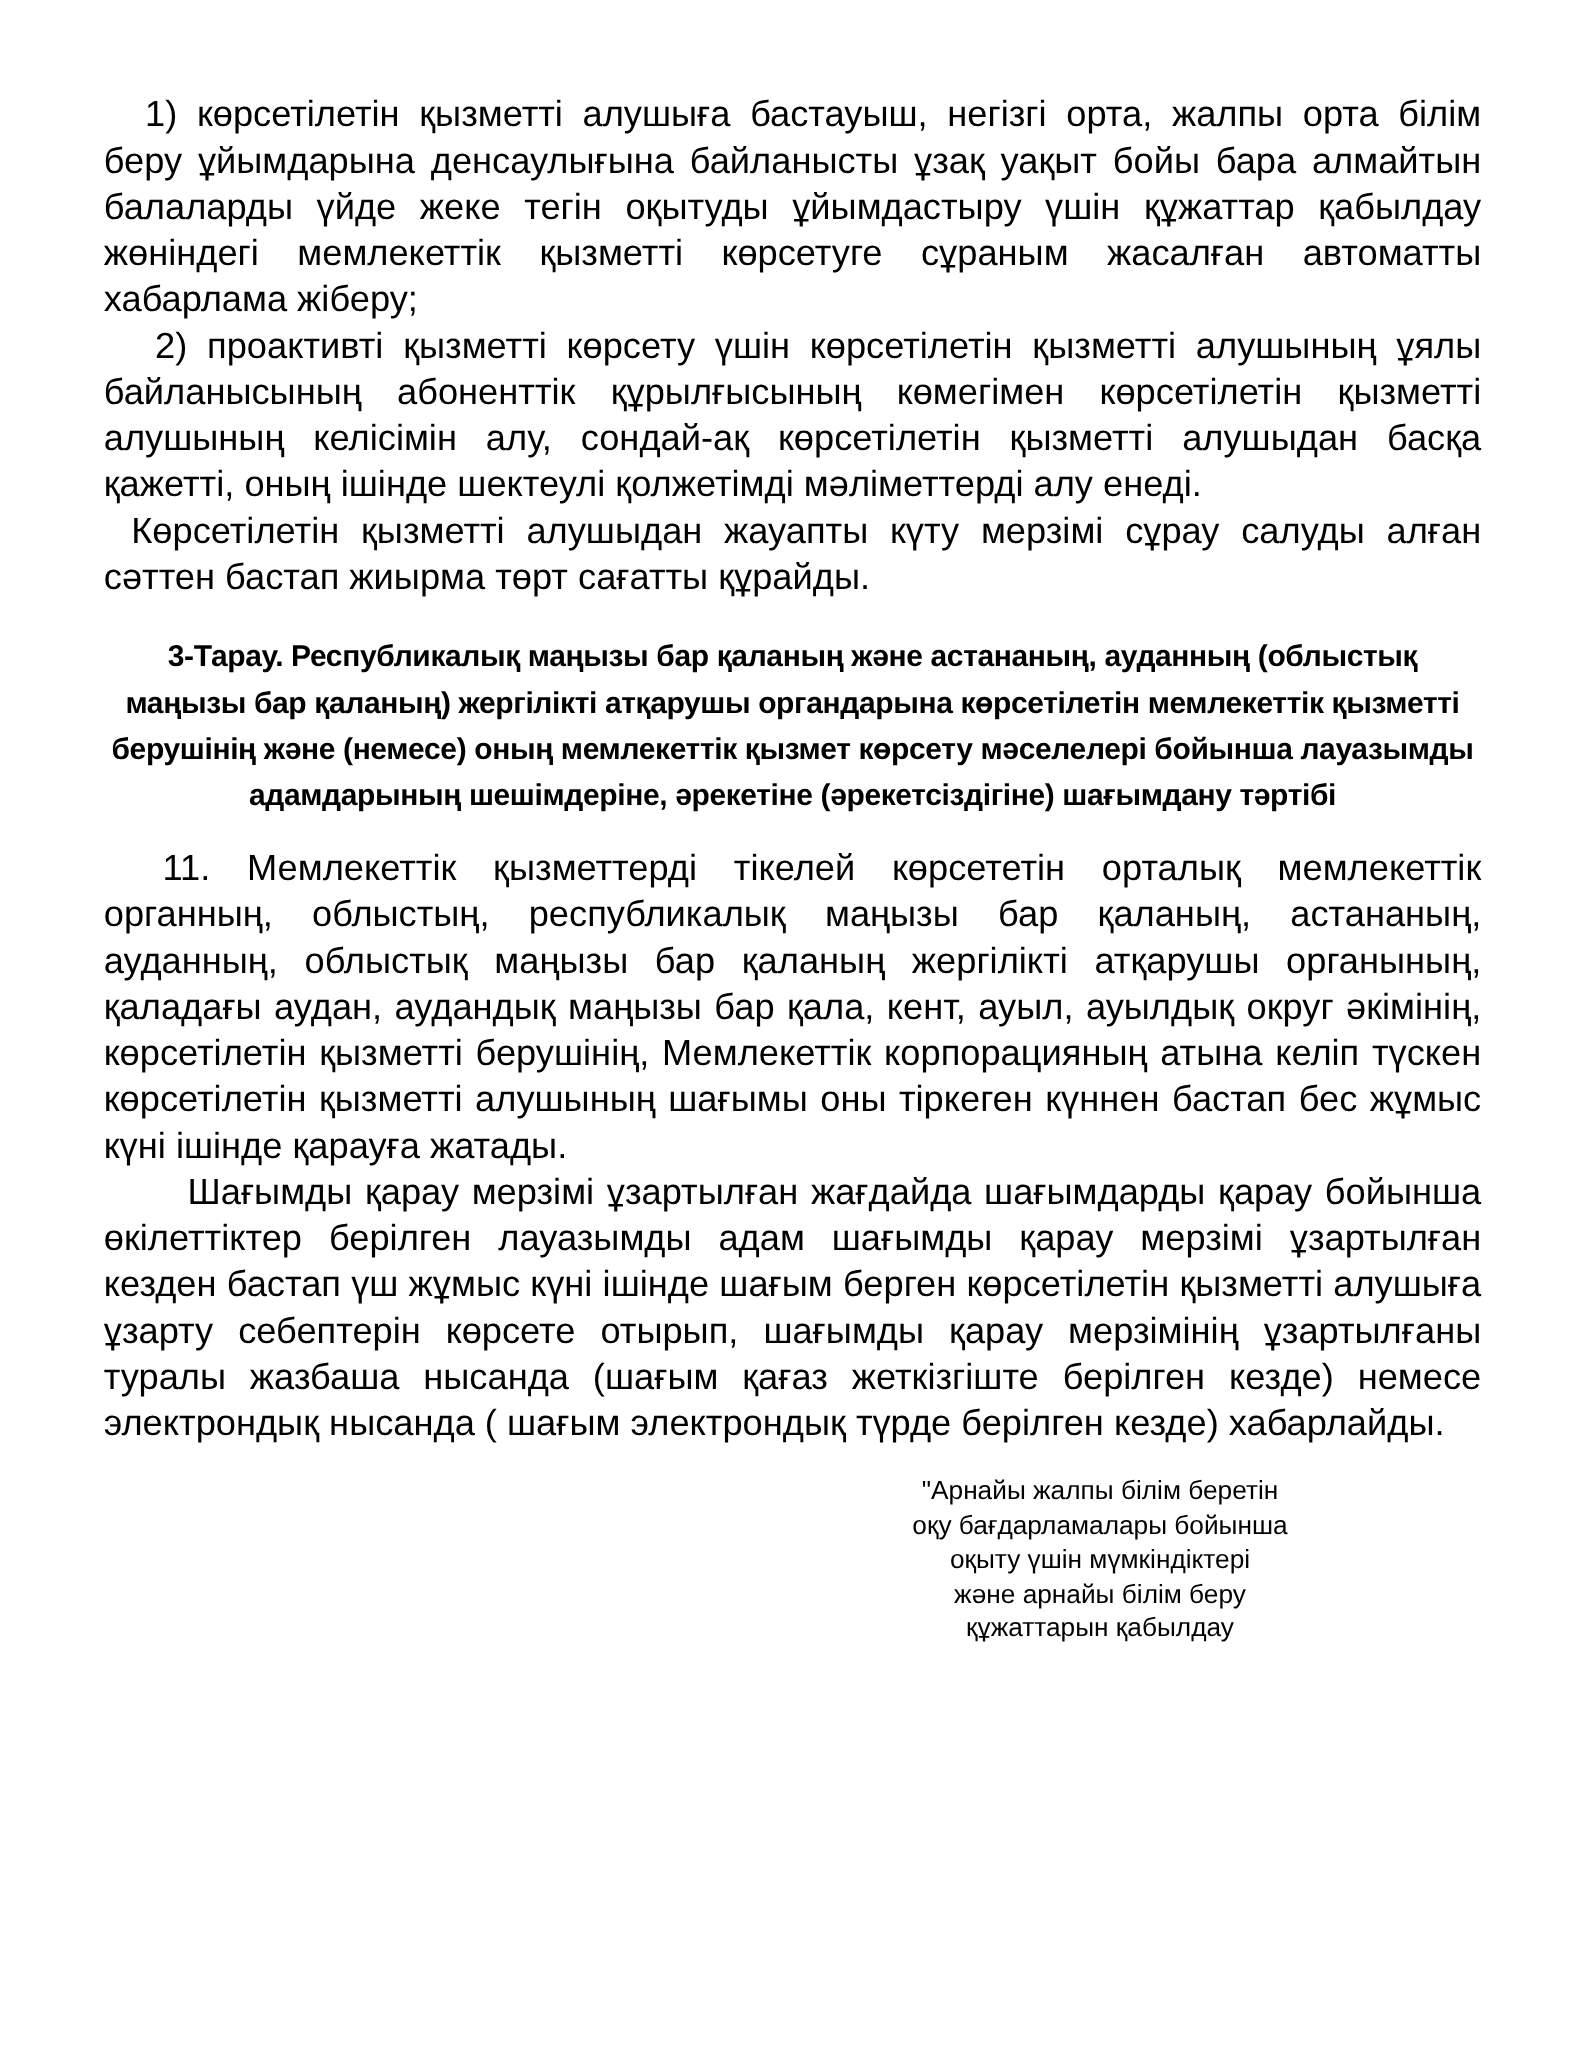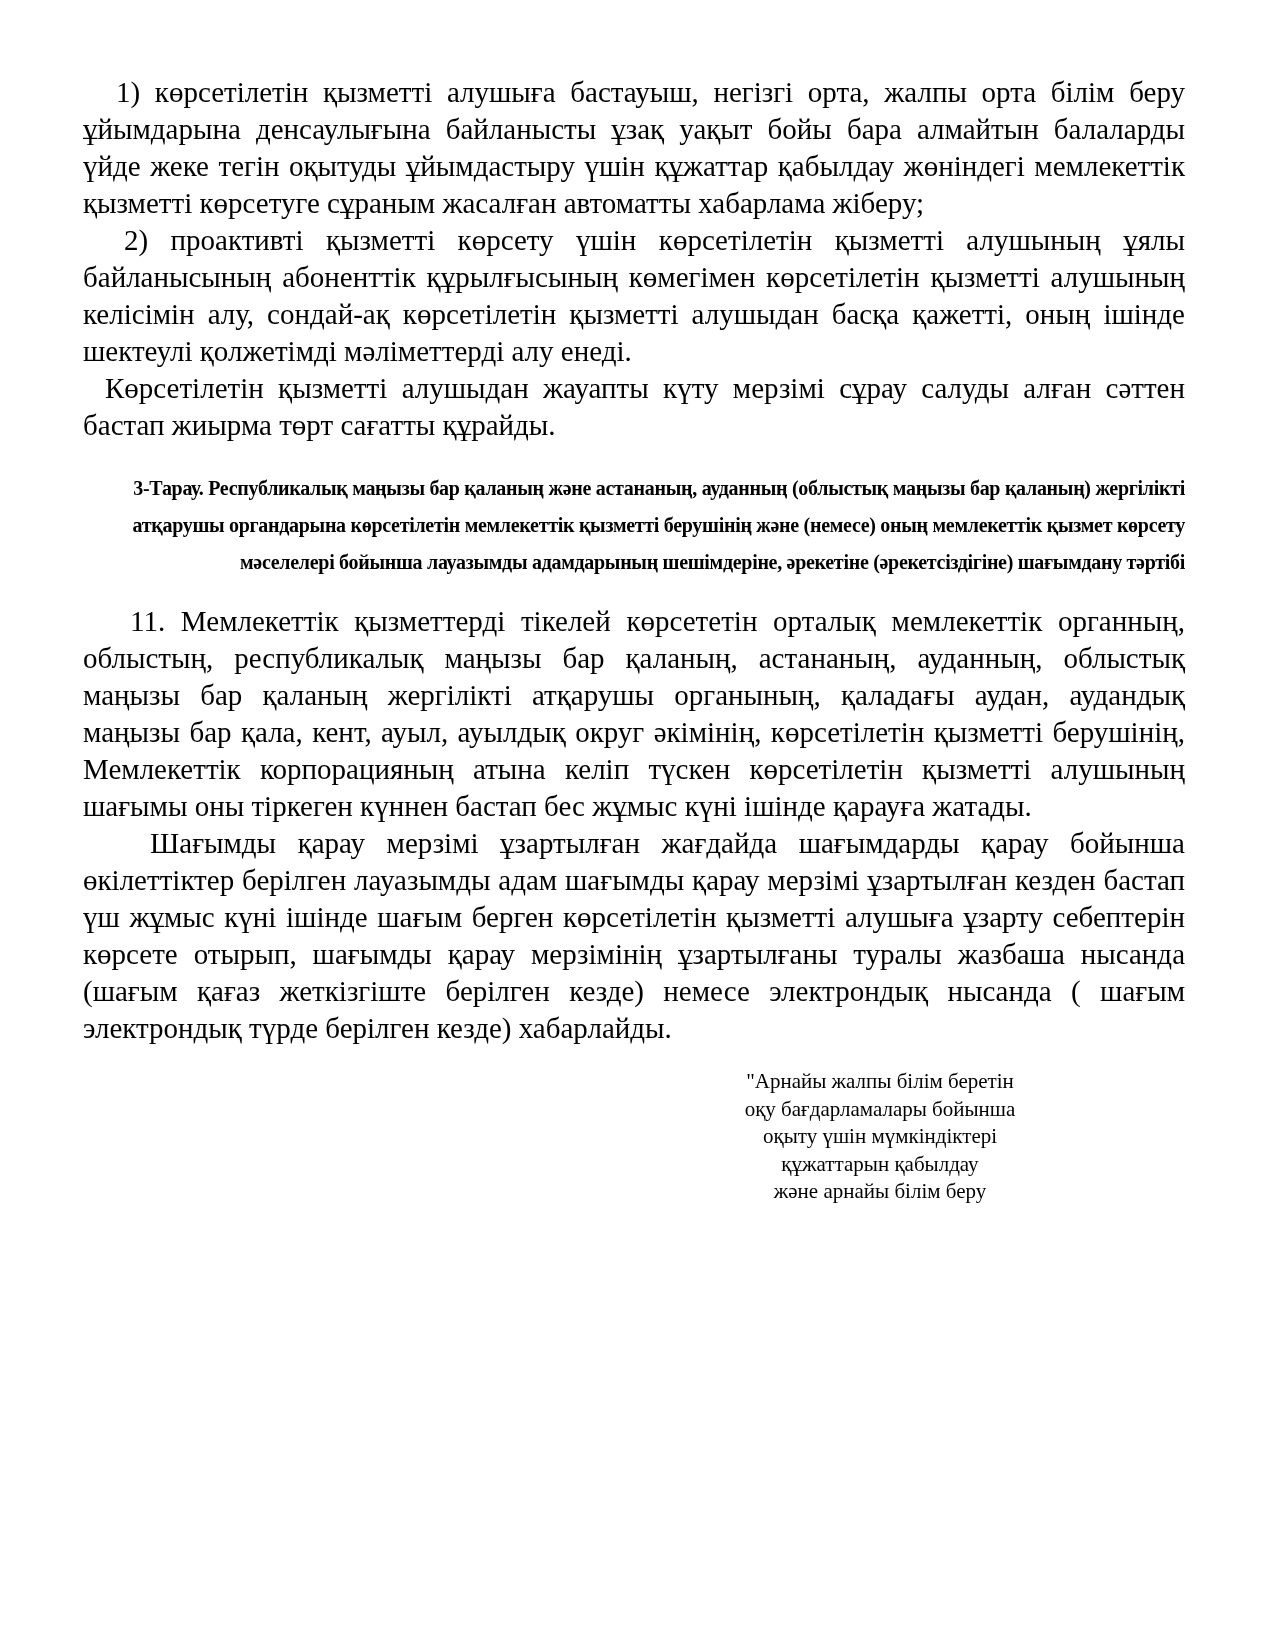--- a/index.html
+++ b/index.html
@@ -10,43 +10,43 @@
   }
   .page {
     position: relative;
     width: 1275px;
     height: 1650px;
     margin: 0 auto;
     background: #ffffff;
     color: #000000;
     box-sizing: border-box;
     padding: 74px 90px 16px 83px;
-    font-family: Liberation Serif, serif;
+    font-family: Liberation Sans, sans-serif;
     font-size: 29px;
     line-height: 37px;
     overflow: hidden;
   }
   .page p.body-par {
     margin: 0;
     text-align: justify;
   }
   .i33 { text-indent: 33px; }
   .i41 { text-indent: 41px; }
   .i22 { text-indent: 22px; }
   .i47 { text-indent: 47px; }
   .i32 { text-indent: 32px; }
   .i67 { text-indent: 67px; }
   .i30 { text-indent: 30px; }
   h2.chapter-heading {
     margin: 26px 0 22px 0;
-    font-size: 20px;
+    font-size: 24px;
     line-height: 37px;
     font-weight: bold;
     letter-spacing: -0.3px;
-    text-align: right;
+    text-align: center;
   }
   .annotation {
     width: 500px;
     margin-left: 547px;
     margin-top: 21px;
     text-align: center;
     font-size: 21px;
     line-height: 27.5px;
   }
   .annotation div {
@@ -69,17 +69,17 @@
   <p class="body-par i47">11. Мемлекеттік қызметтерді тікелей көрсететін орталық мемлекеттік органның, облыстың, республикалық маңызы бар қаланың, астананың, ауданның, облыстық маңызы бар қаланың жергілікті атқарушы органының, қаладағы аудан, аудандық маңызы бар қала, кент, ауыл, ауылдық округ әкімінің, көрсетілетін қызметті берушінің, Мемлекеттік корпорацияның атына келіп түскен көрсетілетін қызметті алушының шағымы оны тіркеген күннен бастап бес жұмыс күні ішінде қарауға жатады.</p>
 
 
   <p class="body-par i67">Шағымды қарау мерзімі ұзартылған жағдайда шағымдарды қарау бойынша өкілеттіктер берілген лауазымды адам шағымды қарау мерзімі ұзартылған кезден бастап үш жұмыс күні ішінде шағым берген көрсетілетін қызметті алушыға ұзарту себептерін көрсете отырып, шағымды қарау мерзімінің ұзартылғаны туралы жазбаша нысанда (шағым қағаз жеткізгіште берілген кезде) немесе электрондық нысанда ( шағым электрондық түрде берілген кезде) хабарлайды.</p>
 
 
   <div class="annotation">
     <div>"Арнайы жалпы білім беретін</div>
     <div>оқу бағдарламалары бойынша</div>
     <div>оқыту үшін мүмкіндіктері</div>
+    <div>және арнайы білім беру</div>
     <div>құжаттарын қабылдау</div>
-    <div>және арнайы білім беру</div>
   </div>
 
 </div>
 
 </body></html>

